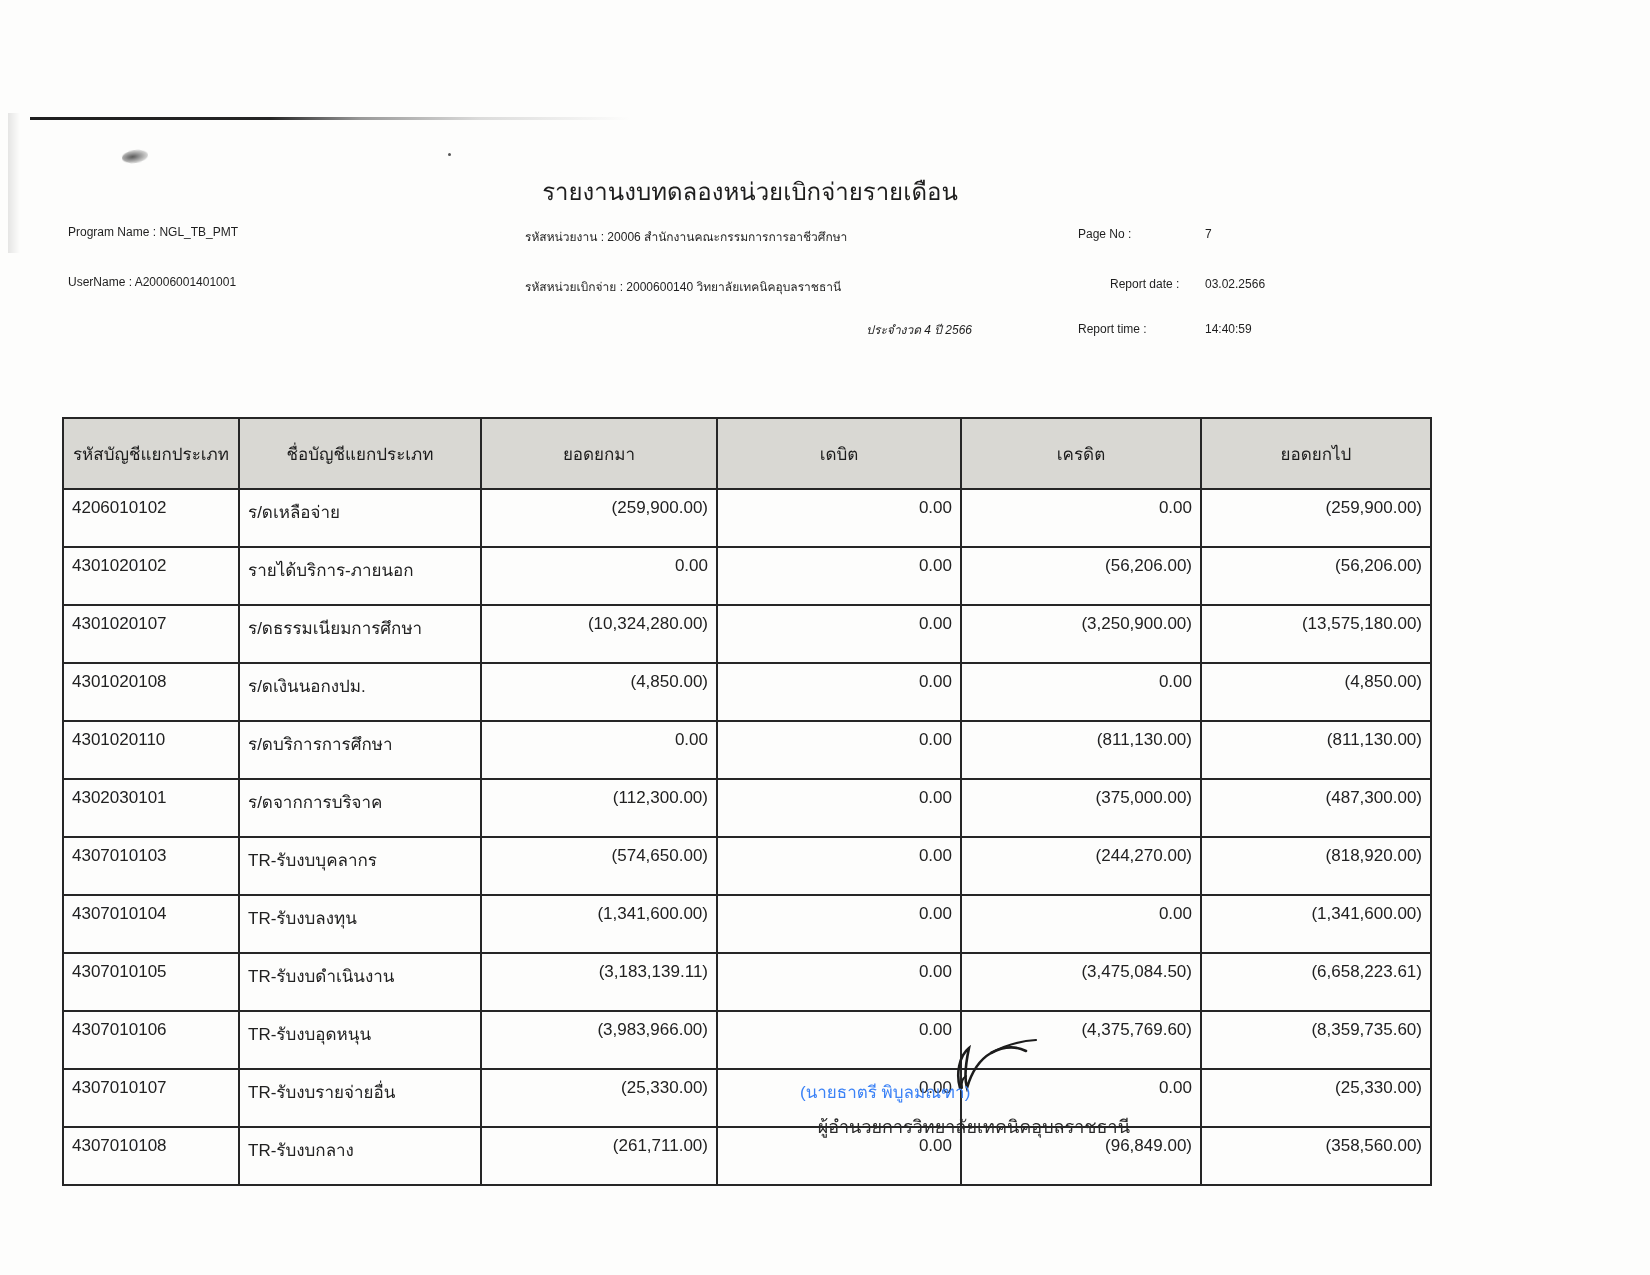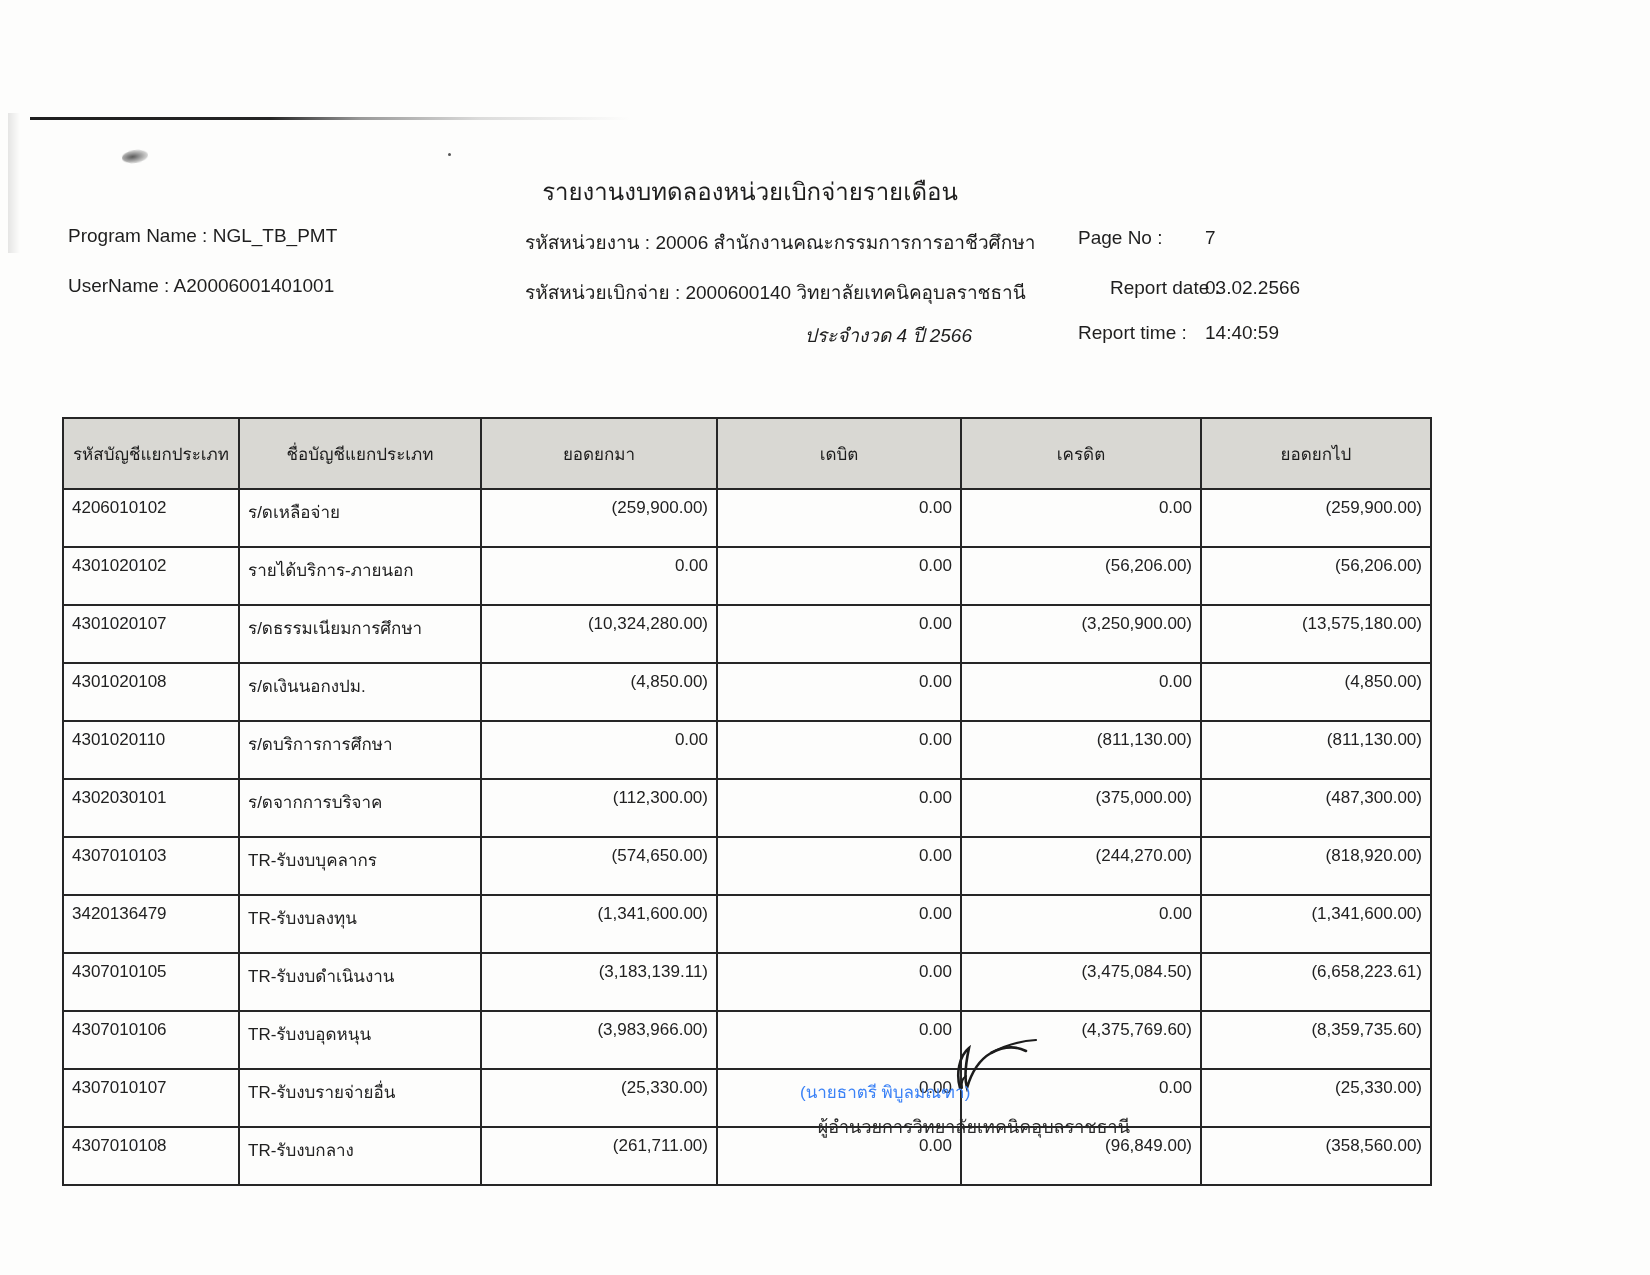--- a/index.html
+++ b/index.html
@@ -19,21 +19,21 @@
     left:8px;top:113px;width:12px;height:140px;
     background:linear-gradient(to right,rgba(120,120,120,.18),rgba(120,120,120,0));
   }
   .smudge{
     left:122px;top:150px;width:26px;height:13px;border-radius:50%;
     background:radial-gradient(ellipse at 40% 50%,rgba(60,60,60,.85),rgba(90,90,90,.35) 60%,rgba(120,120,120,0) 100%);
     filter:blur(.6px);transform:rotate(-8deg);
   }
   .speck{background:#555;border-radius:50%;}
   
-  .hdr{font-size:19px;color:#1e1e1e;white-space:nowrap;}
+  .hdr{font-size:12px;color:#1e1e1e;white-space:nowrap;}
   .title{left:520px;top:172px;width:460px;text-align:center;font-size:24px;}
   .period{left:512px;top:320px;width:460px;text-align:right;font-style:italic;}
   
   table.main{
     position:absolute;left:62px;top:417px;width:1368px;
     border-collapse:collapse;table-layout:fixed;
     font-size:17px;color:#212121;border-radius:9px;
   }
   table.main th,table.main td{
     border:2px solid #262626;overflow:hidden;white-space:nowrap;
@@ -159,21 +159,21 @@
       </tr>
       <tr>
         <td class="code">4307010103</td>
         <td class="name">TR-รับงบบุคลากร</td>
         <td class="num">(574,650.00)</td>
         <td class="num">0.00</td>
         <td class="num">(244,270.00)</td>
         <td class="num">(818,920.00)</td>
       </tr>
       <tr>
-        <td class="code">3420136479</td>
+        <td class="code">4307010104</td>
         <td class="name">TR-รับงบลงทุน</td>
         <td class="num">(1,341,600.00)</td>
         <td class="num">0.00</td>
         <td class="num">0.00</td>
         <td class="num">(1,341,600.00)</td>
       </tr>
       <tr>
         <td class="code">4307010105</td>
         <td class="name">TR-รับงบดำเนินงาน</td>
         <td class="num">(3,183,139.11)</td>

